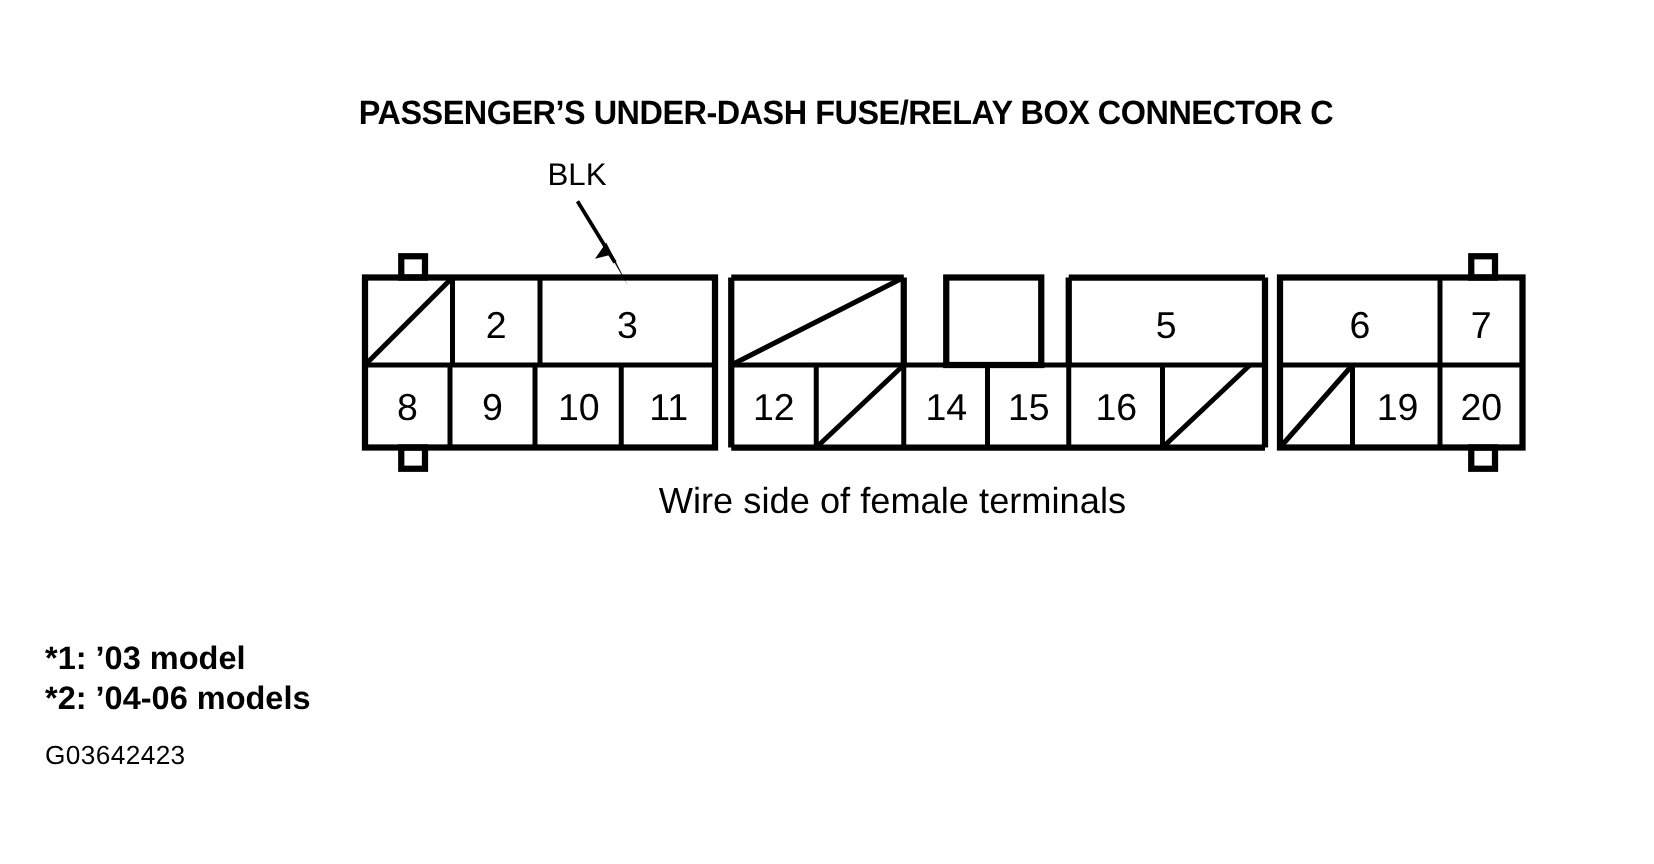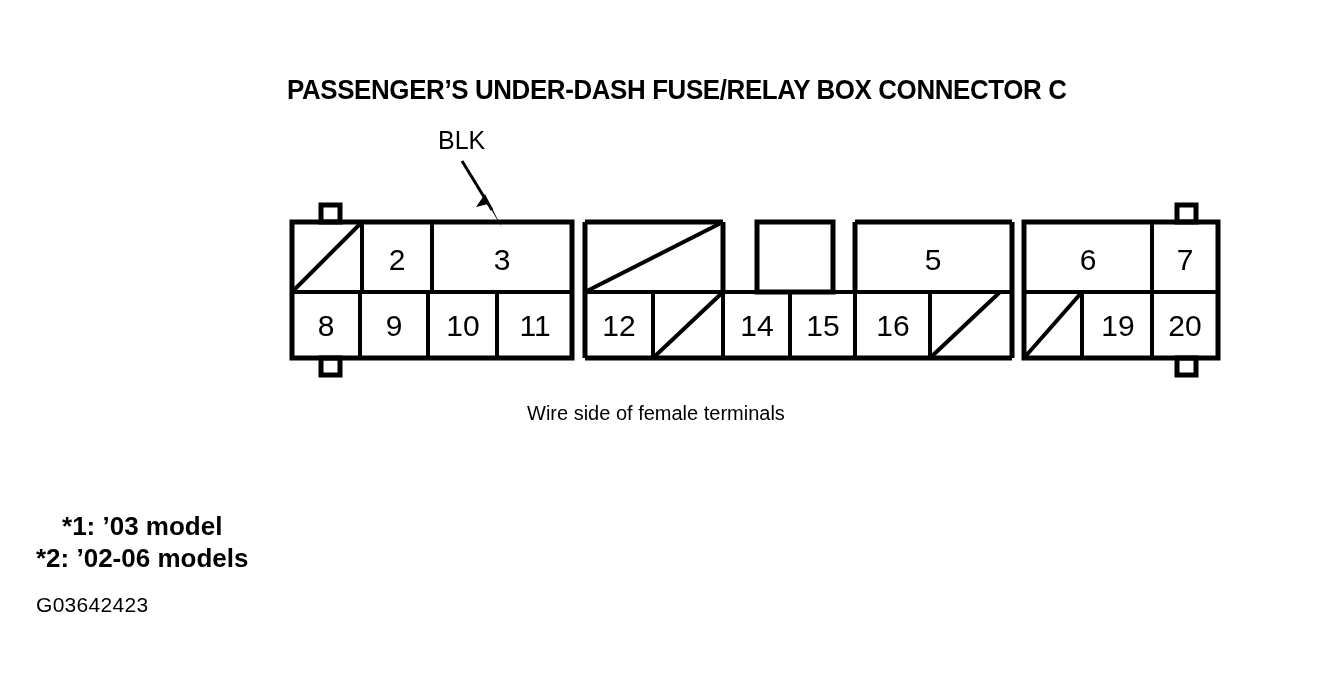--- a/index.html
+++ b/index.html
@@ -58,37 +58,37 @@
   #connector-svg text {
     font-family: "Liberation Sans", "DejaVu Sans", sans-serif;
     font-size: 30px;
     text-anchor: middle;
     fill: #000000;
   }
 
   
   #wire-side-caption {
     left: 527px;
-    top: 396px;
-    font-size: 20px;
+    top: 384px;
+    font-size: 29px;
     font-weight: normal;
     white-space: nowrap;
     line-height: 34px;
   }
 
   
   #footnotes {
     left: 36px;
     top: 511px;
     font-size: 26px;
     font-weight: bold;
     line-height: 30px;
     white-space: nowrap;
   }
-  #footnotes div { margin-bottom: 2px; text-align: center; }
+  #footnotes div { margin-bottom: 2px; }
 
   #drawing-code {
     left: 36px;
     top: 593px;
     font-size: 21px;
     font-weight: normal;
     letter-spacing: 0.3px;
     white-space: nowrap;
   }
 </style>
@@ -177,16 +177,16 @@
     <line x1="744" y1="160" x2="802" y2="94" stroke="#000" stroke-width="4"></line>
     <text x="838" y="138">19</text>
     <text x="905" y="138">20</text>
   </g>
 </svg>
 
 <div class="abs" id="wire-side-caption">Wire side of female terminals</div>
 
 <div class="abs" id="footnotes">
   <div>*1: ’03 model</div>
-  <div>*2: ’02-06 models</div>
+  <div>*2: ’04-06 models</div>
 </div>
 
 <div class="abs" id="drawing-code">G03642423</div>
 
 </body></html>

